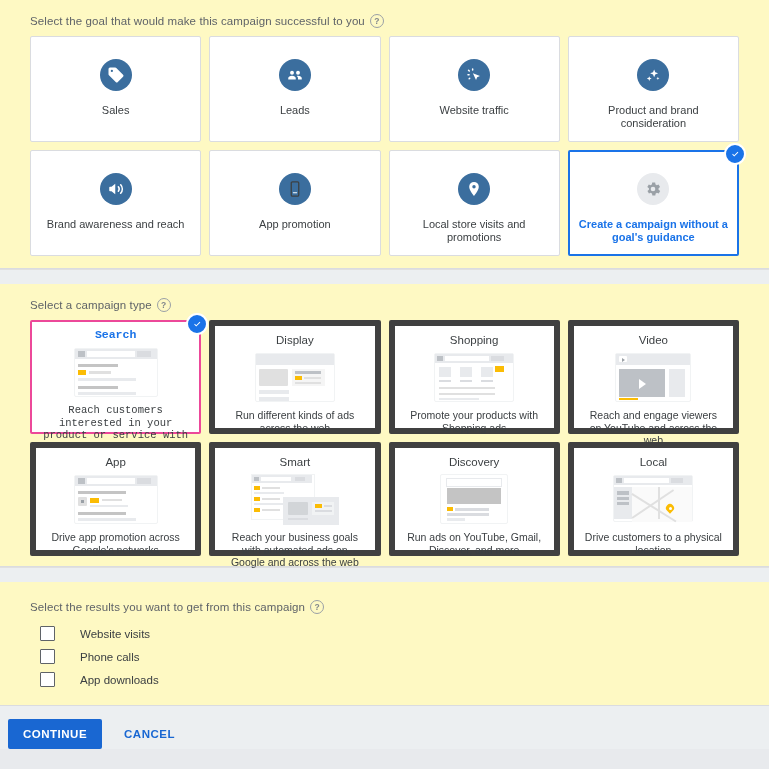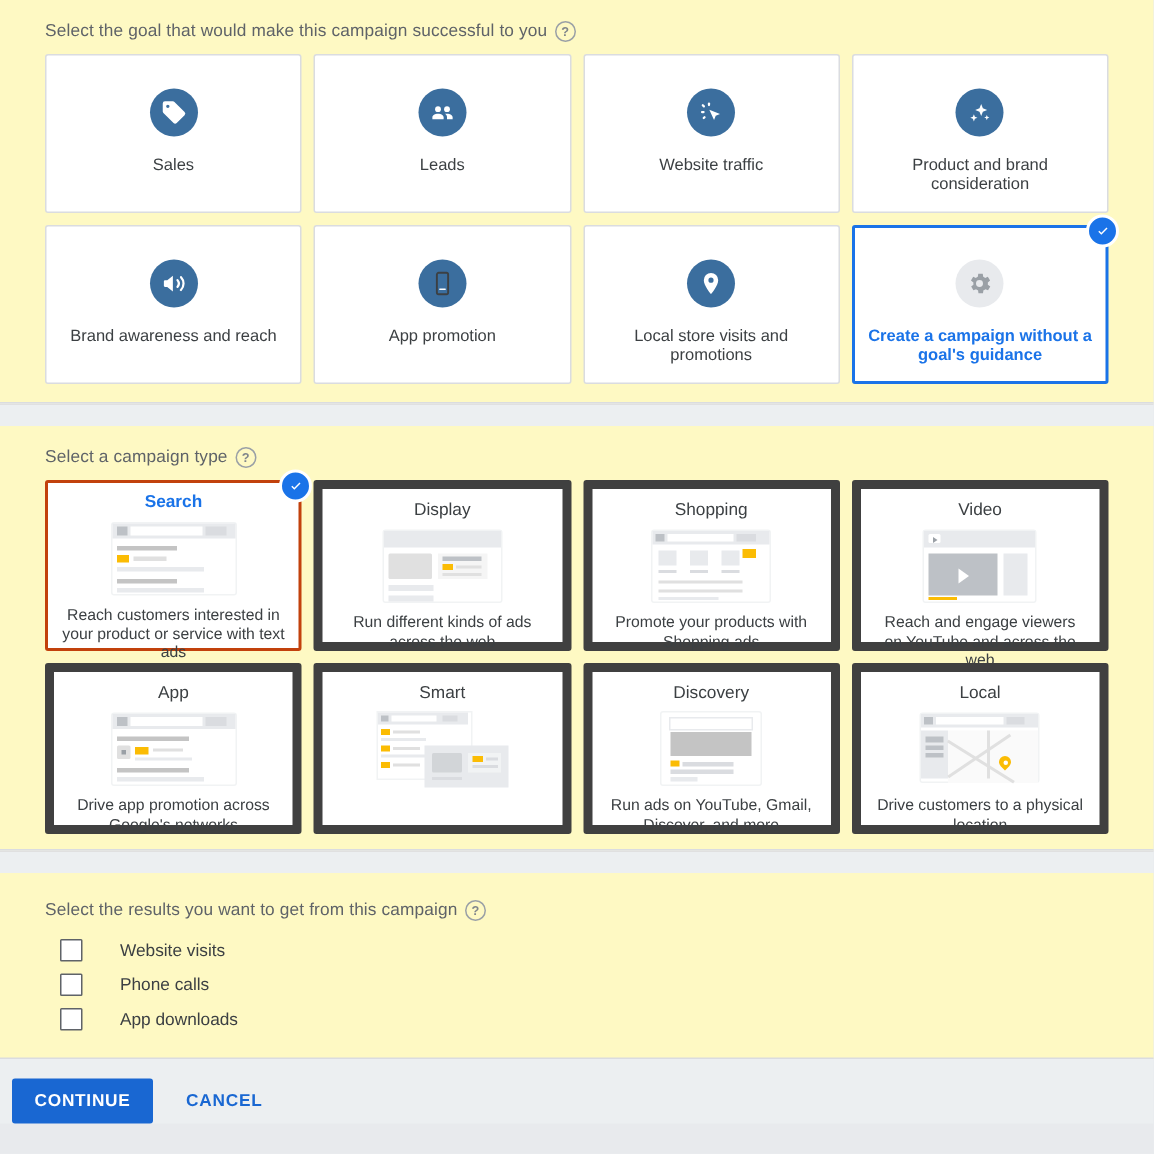--- a/index.html
+++ b/index.html
@@ -61,21 +61,21 @@
   
   .type-grid{
     display:grid;grid-template-columns:repeat(4,1fr);
     gap:8px;padding:0 30px;
   }
   .type-card{
     position:relative;background:#fff;border:6px solid #404040;border-radius:2px;
     height:114px;box-sizing:border-box;cursor:pointer;
     display:flex;flex-direction:column;align-items:center;padding:7px 6px 6px 6px;
   }
-  .type-card.selected{border:2px solid #c2410c;padding:6px 5px 5px 5px;}
+  .type-card.selected{border:2px solid #ec4899;padding:6px 5px 5px 5px;font-family:Liberation Mono, monospace;}
   .type-title{font-size:11.5px;color:#3c4043;text-align:center;line-height:14px;margin-bottom:4px;}
   .type-card.selected .type-title{color:#1a73e8;font-weight:bold;}
   .thumb{width:100px;height:53px;flex:0 0 auto;position:relative;}
   .type-desc{
     font-size:10.5px;color:#3c4043;text-align:center;line-height:12.5px;
     margin-top:5px;padding:0 3px;
   }
   .type-card.selected .type-desc{color:#3c4043;}
 
   
@@ -309,20 +309,21 @@
             <div class="" style="position:absolute;left:9px;top:35px;width:6px;height:4px;background:#fbbc04;"></div>
             <div class="" style="position:absolute;left:17px;top:36px;width:18px;height:2px;background:#e0e0e0;"></div>
             <div class="" style="position:absolute;left:38px;top:24px;width:56px;height:28px;background:#e8eaed;"></div>
             <div class="" style="position:absolute;left:43px;top:29px;width:20px;height:13px;background:#d2d5d8;border-radius:1px;"></div>
             <div class="" style="position:absolute;left:67px;top:29px;width:22px;height:13px;background:#f1f3f4;"></div>
             <div class="" style="position:absolute;left:70px;top:31px;width:7px;height:4px;background:#fbbc04;"></div>
             <div class="" style="position:absolute;left:79px;top:32px;width:8px;height:2px;background:#dadce0;"></div>
             <div class="" style="position:absolute;left:70px;top:37px;width:17px;height:2px;background:#dadce0;"></div>
             <div class="" style="position:absolute;left:43px;top:45px;width:20px;height:2px;background:#dadce0;"></div>
           </div>
+          <div class="type-desc">Reach your business goals with automated ads on Google and across the web</div>
         </div>
         <div class="type-card">
           <div class="type-title">Discovery</div>
           <div class="thumb">
             <div class="" style="position:absolute;left:16px;top:1px;right:16px;bottom:2px;background:#fff;border:1px solid #f1f3f4;border-radius:2px;"></div>
             <div class="" style="position:absolute;left:22px;top:5px;right:22px;height:7px;background:#fff;border:1px solid #e8eaed;"></div>
             <div class="" style="position:absolute;left:23px;top:15px;right:23px;height:16px;background:#c4c4c4;"></div>
             <div class="" style="position:absolute;left:23px;top:34px;width:6px;height:4px;background:#fbbc04;"></div>
             <div class="" style="position:absolute;left:31px;top:35px;width:34px;height:3px;background:#dadce0;"></div>
             <div class="" style="position:absolute;left:23px;top:40px;width:42px;height:3px;background:#dadce0;"></div>

